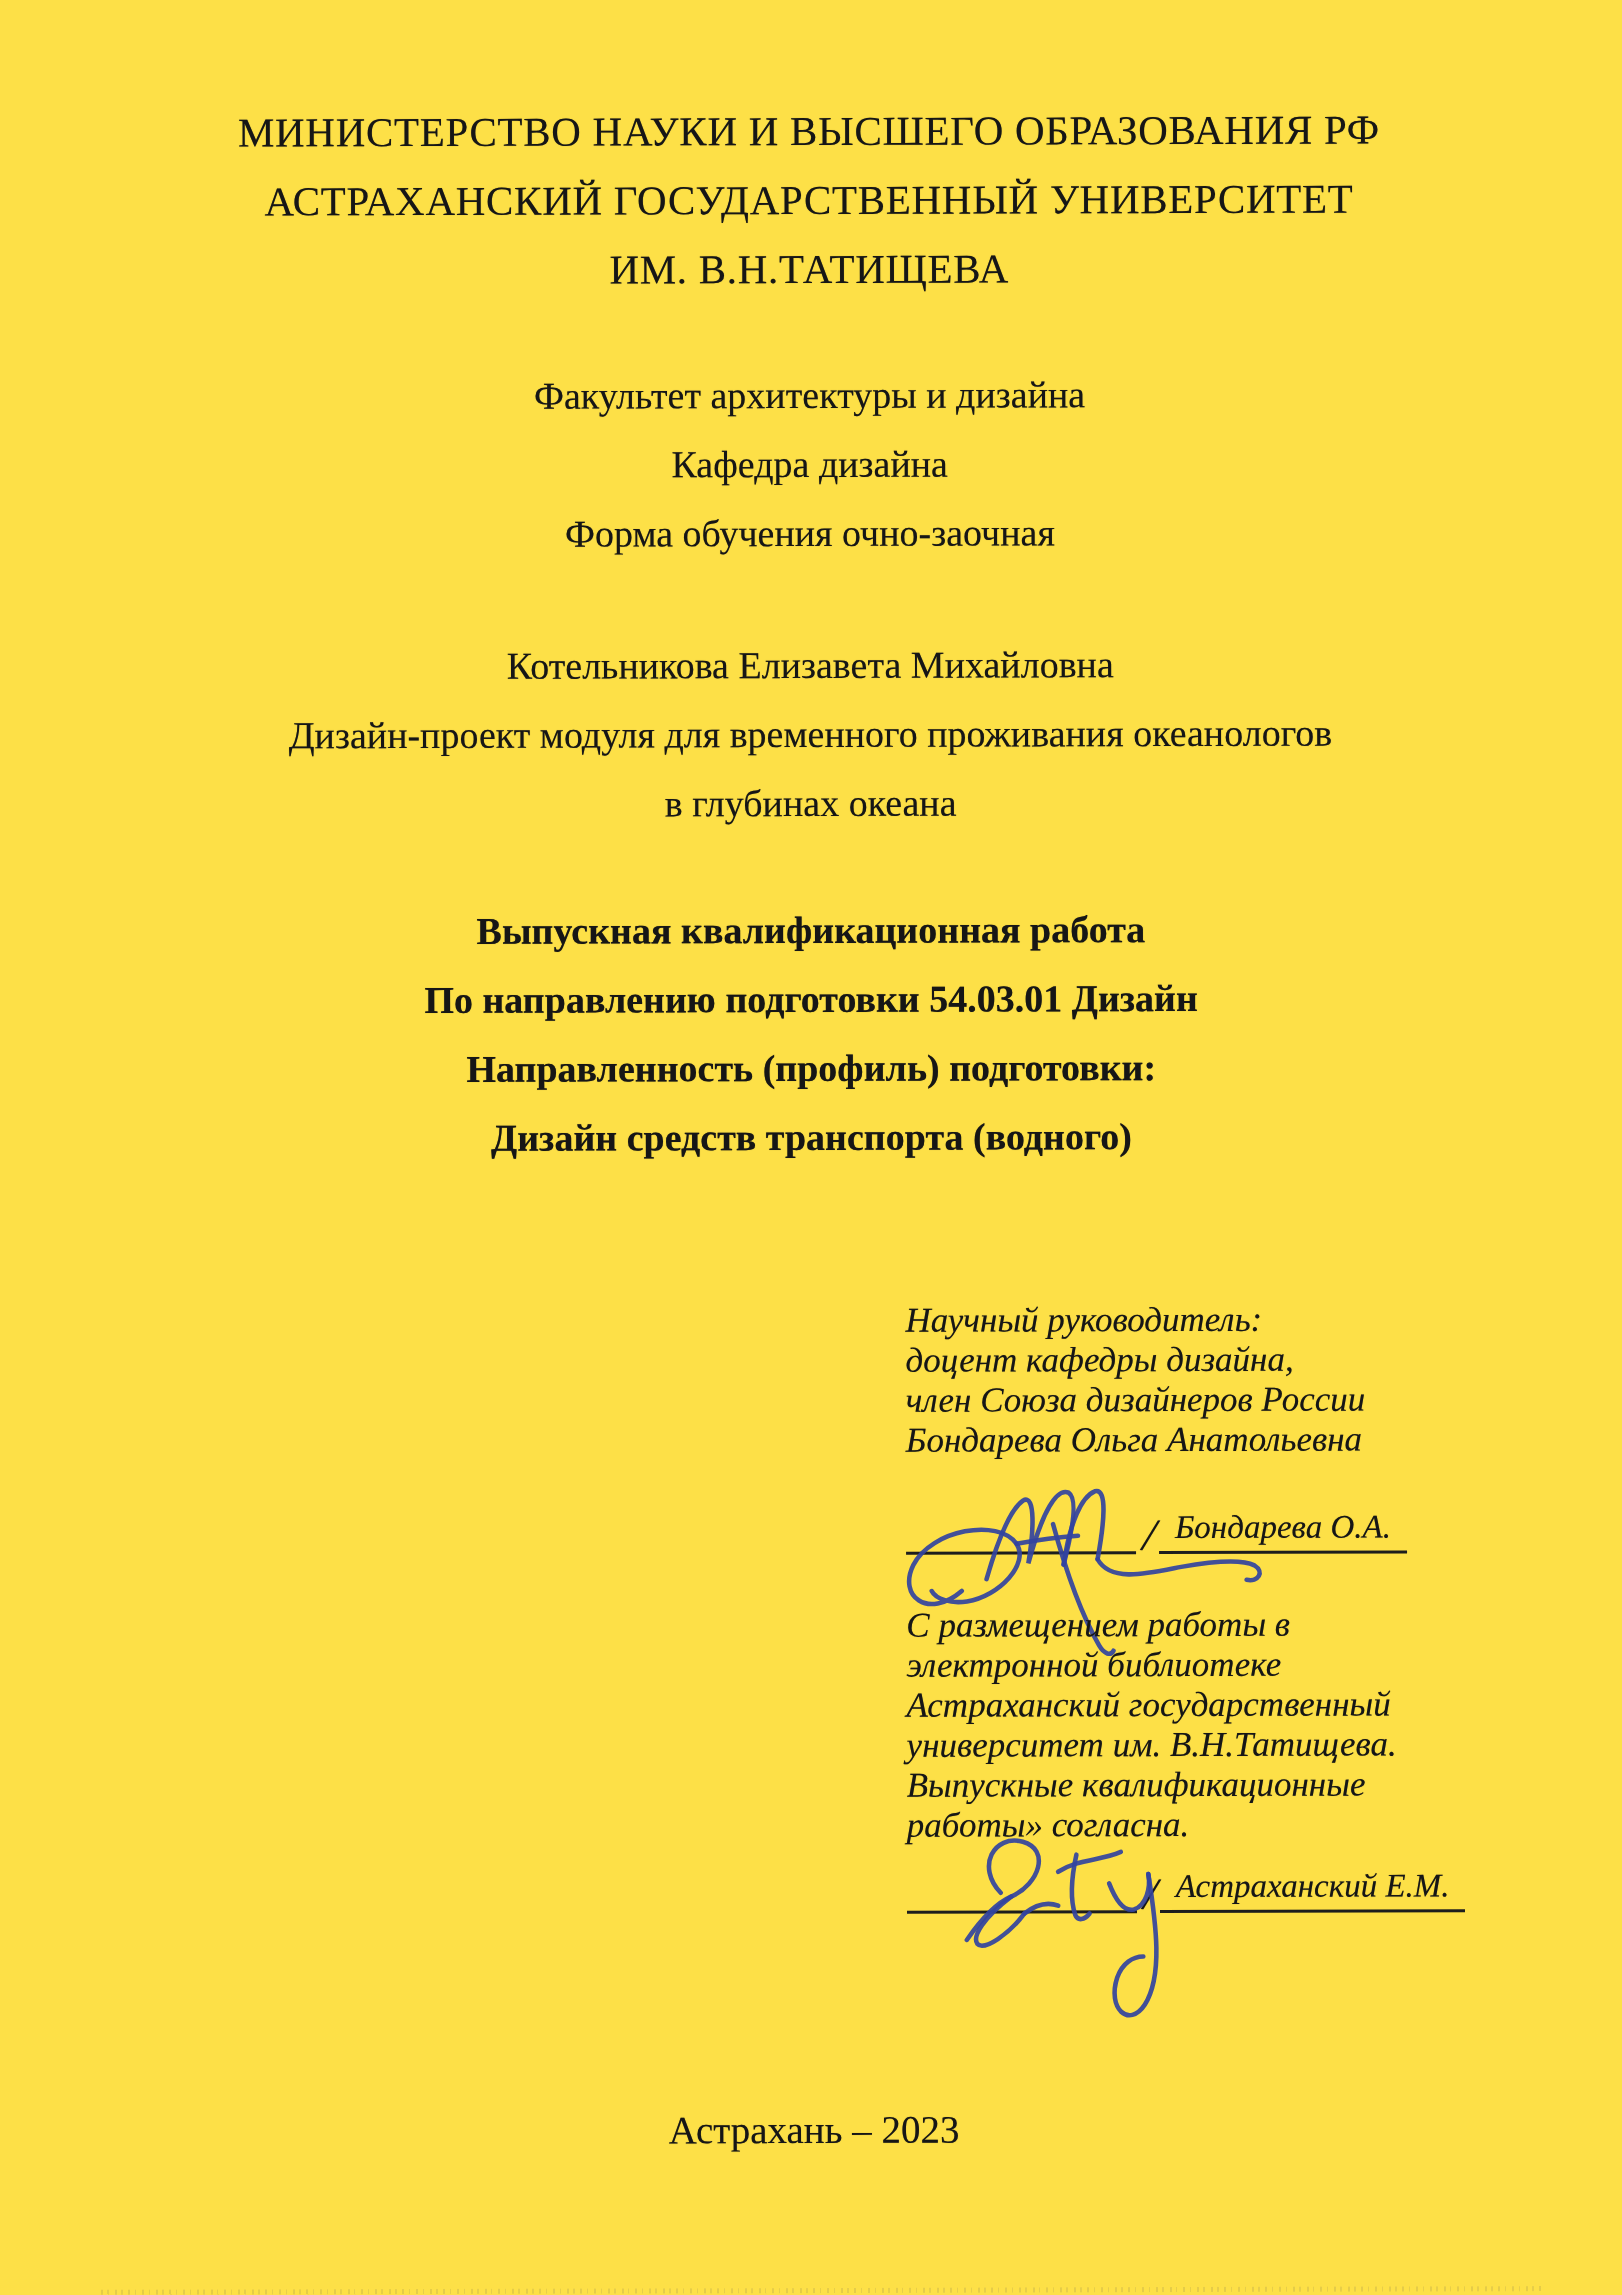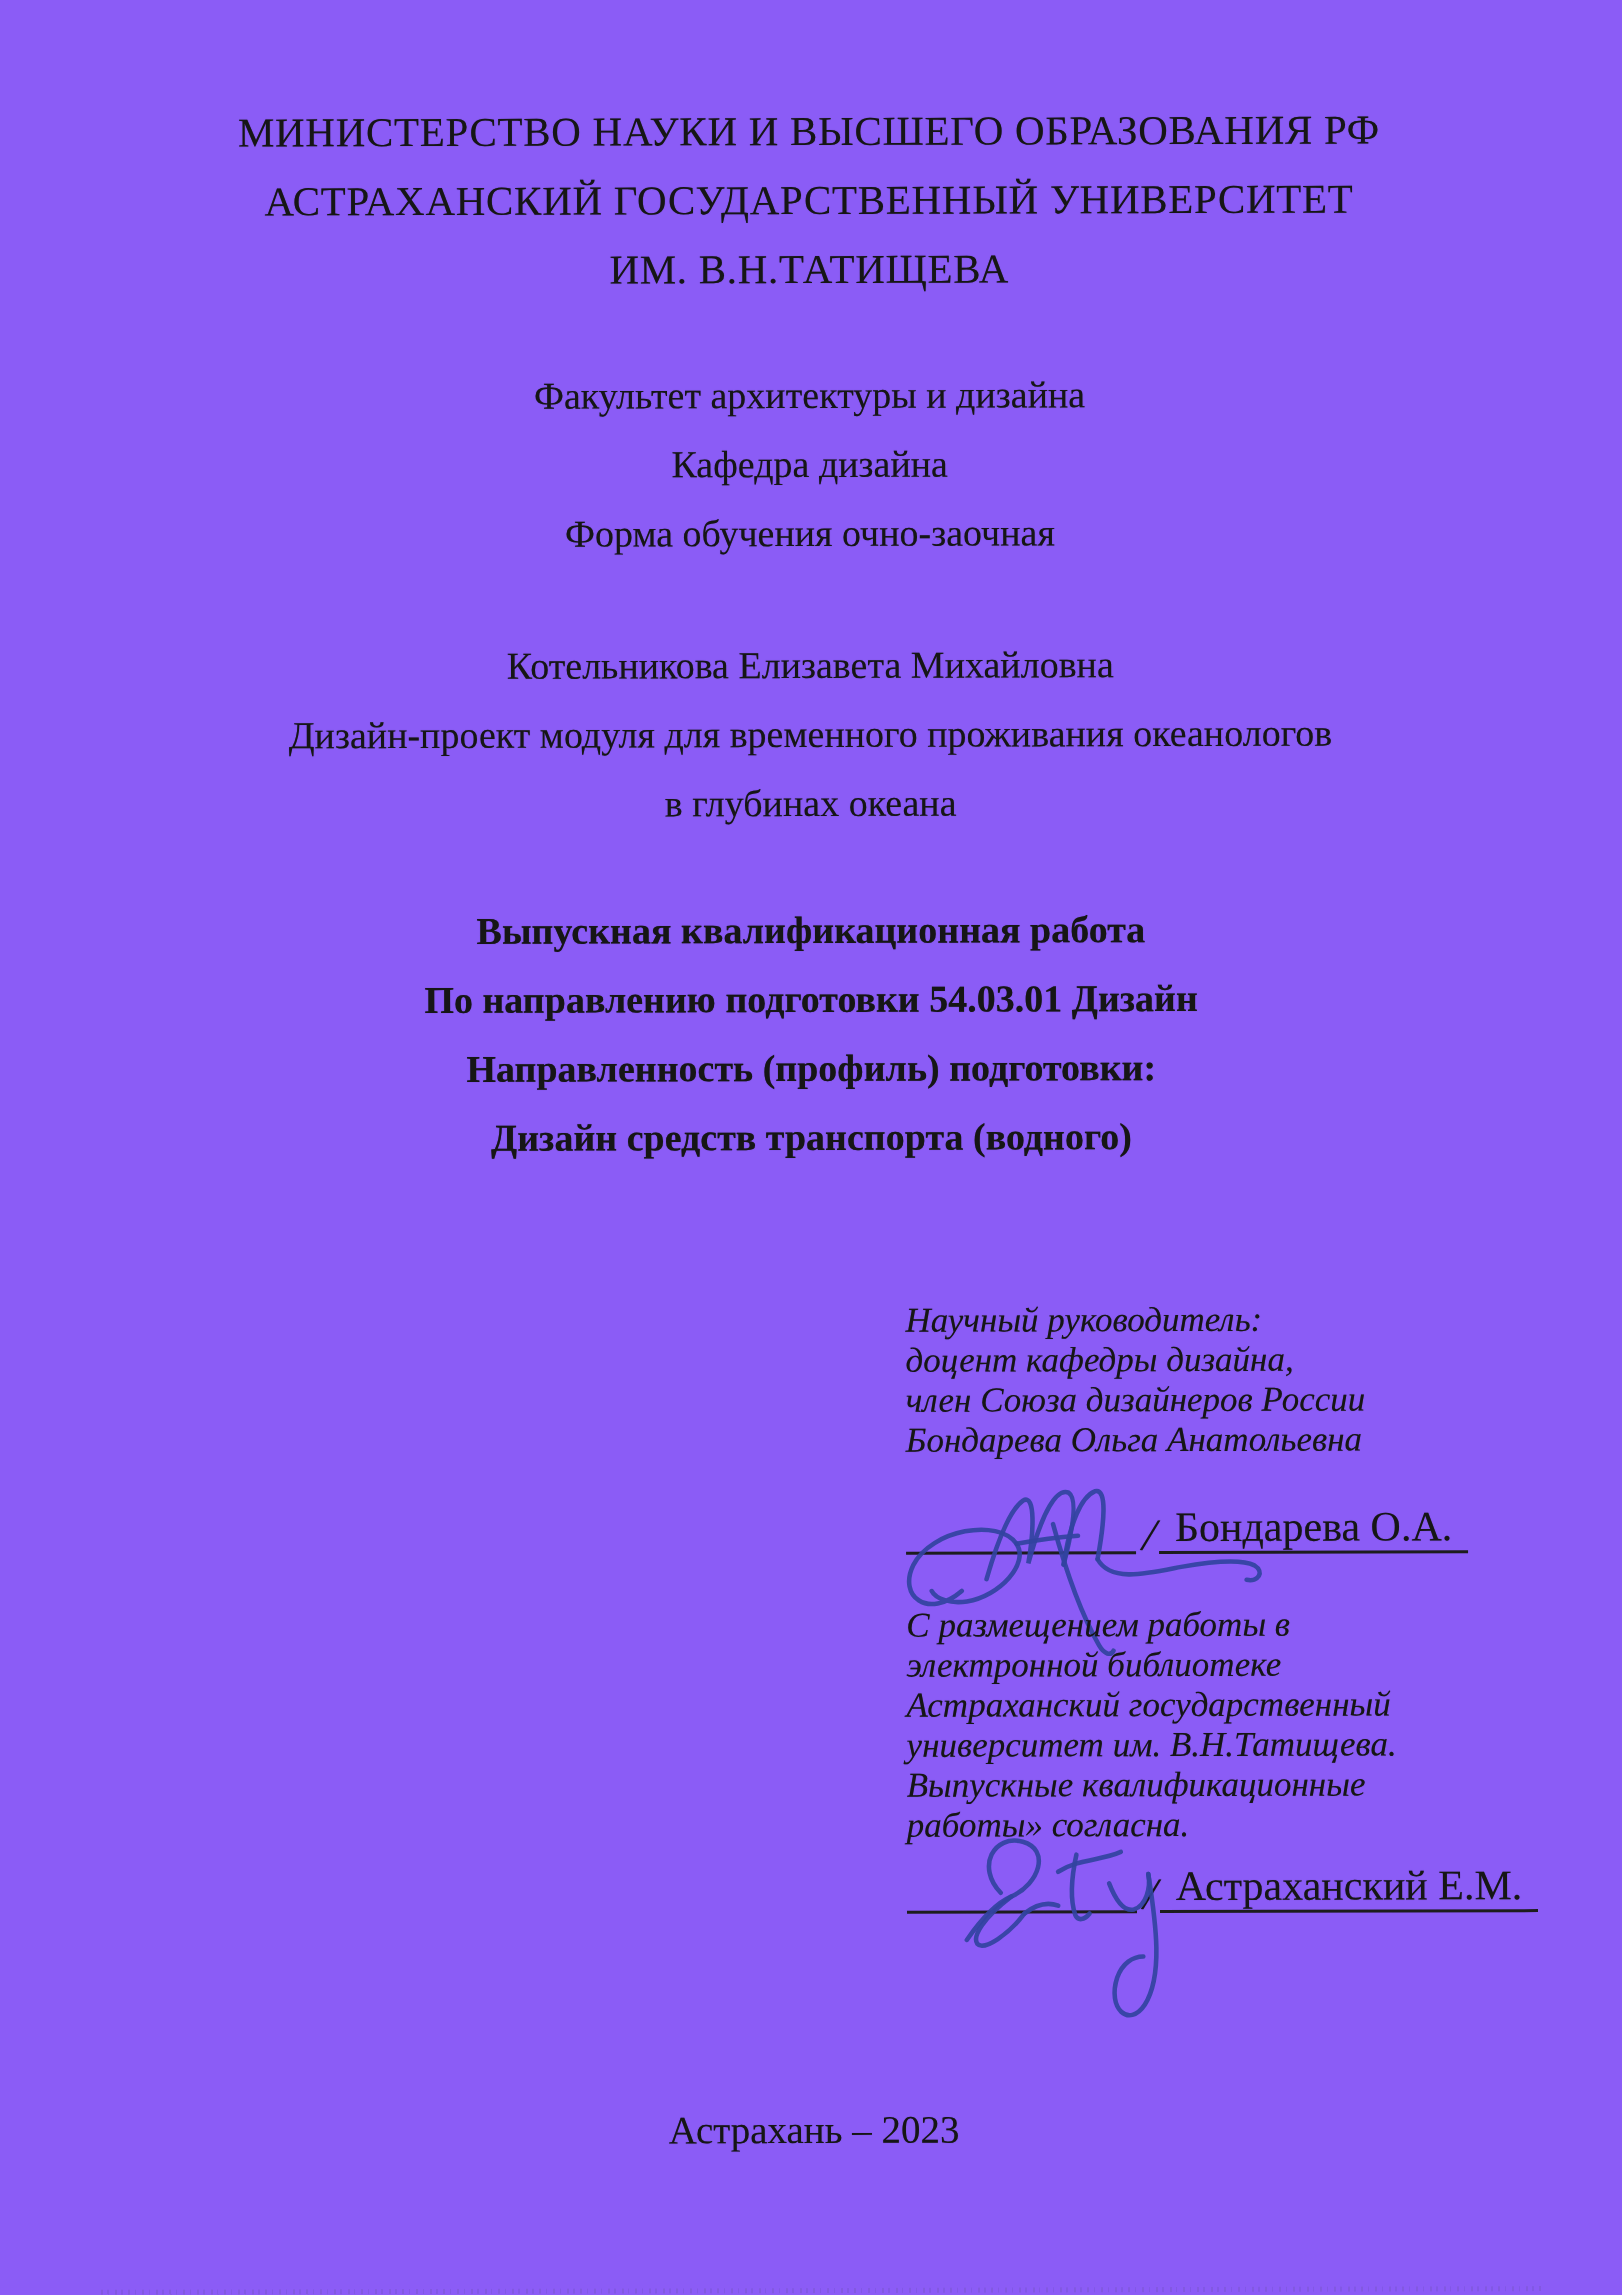--- a/index.html
+++ b/index.html
@@ -4,21 +4,21 @@
 <style>
   html, body {
     margin: 0;
     padding: 0;
     background: #e8e8e8;
   }
   .page {
     position: relative;
     width: 1623px;
     height: 2295px;
-    background: #8b5cf6;
+    background: #fde047;
     overflow: hidden;
     font-family: "Liberation Serif", "DejaVu Serif", serif;
     color: #161616;
   }
   .scan-tilt {
     position: absolute;
     inset: 0;
     transform: rotate(-0.15deg);
   }
   .center-block {
@@ -76,21 +76,22 @@
     font-style: italic;
     font-size: 46px;
     line-height: 46px;
     margin: 0 3.9px -3.9px 6.5px;
     transform: rotate(4deg);
     text-shadow: 0 0 0.7px rgba(25,25,25,.5);
   }
   .sig-name {
     border-bottom: 3.3px solid #1d1d1d;
     box-sizing: border-box;
-    font-size: 42px;
+    font-style: italic;
+    font-size: 33px;
     line-height: 39px;
     padding: 0 15.7px 3.9px 15.7px;
     text-align: center;
     text-shadow: 0 0 0.7px rgba(25,25,25,.5);
     white-space: nowrap;
   }
   .sig-svg {
     position: absolute;
     pointer-events: none;
   }

